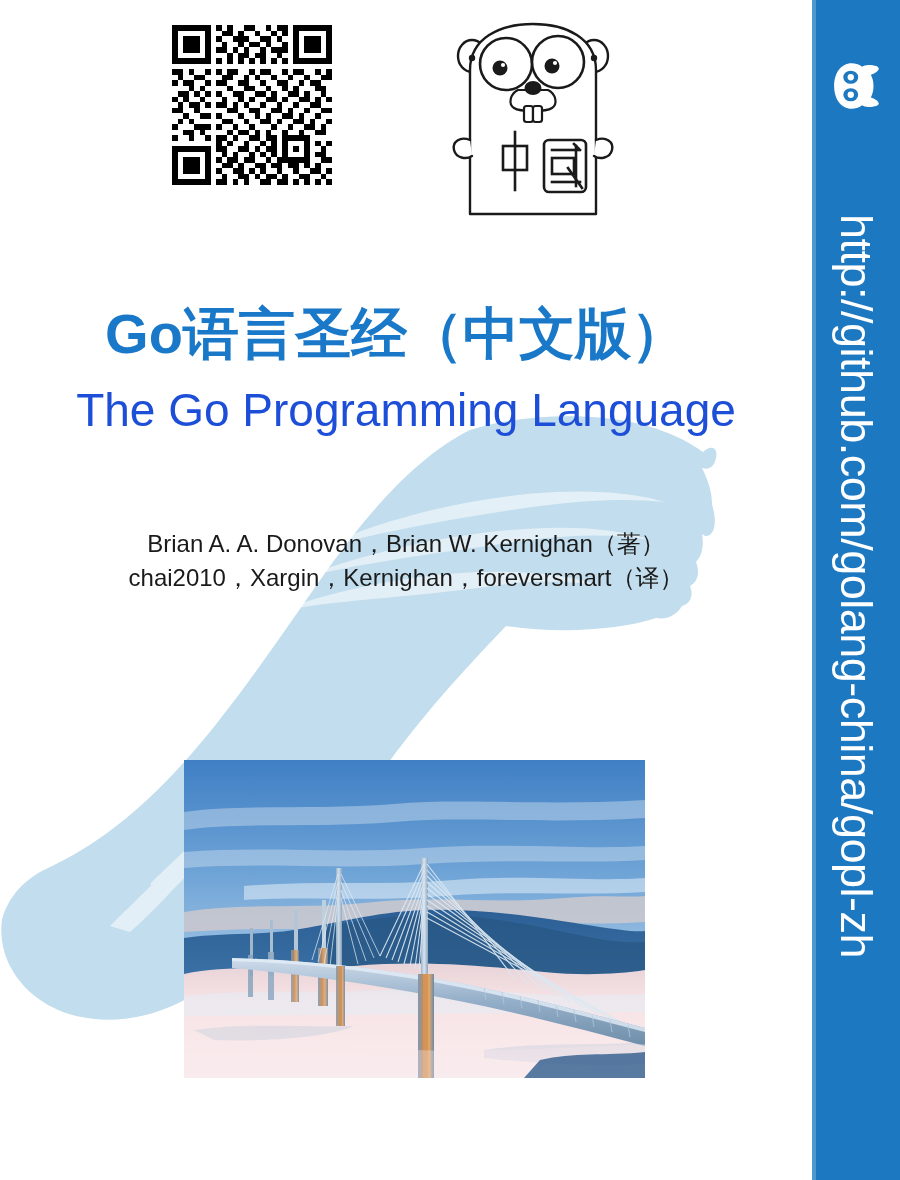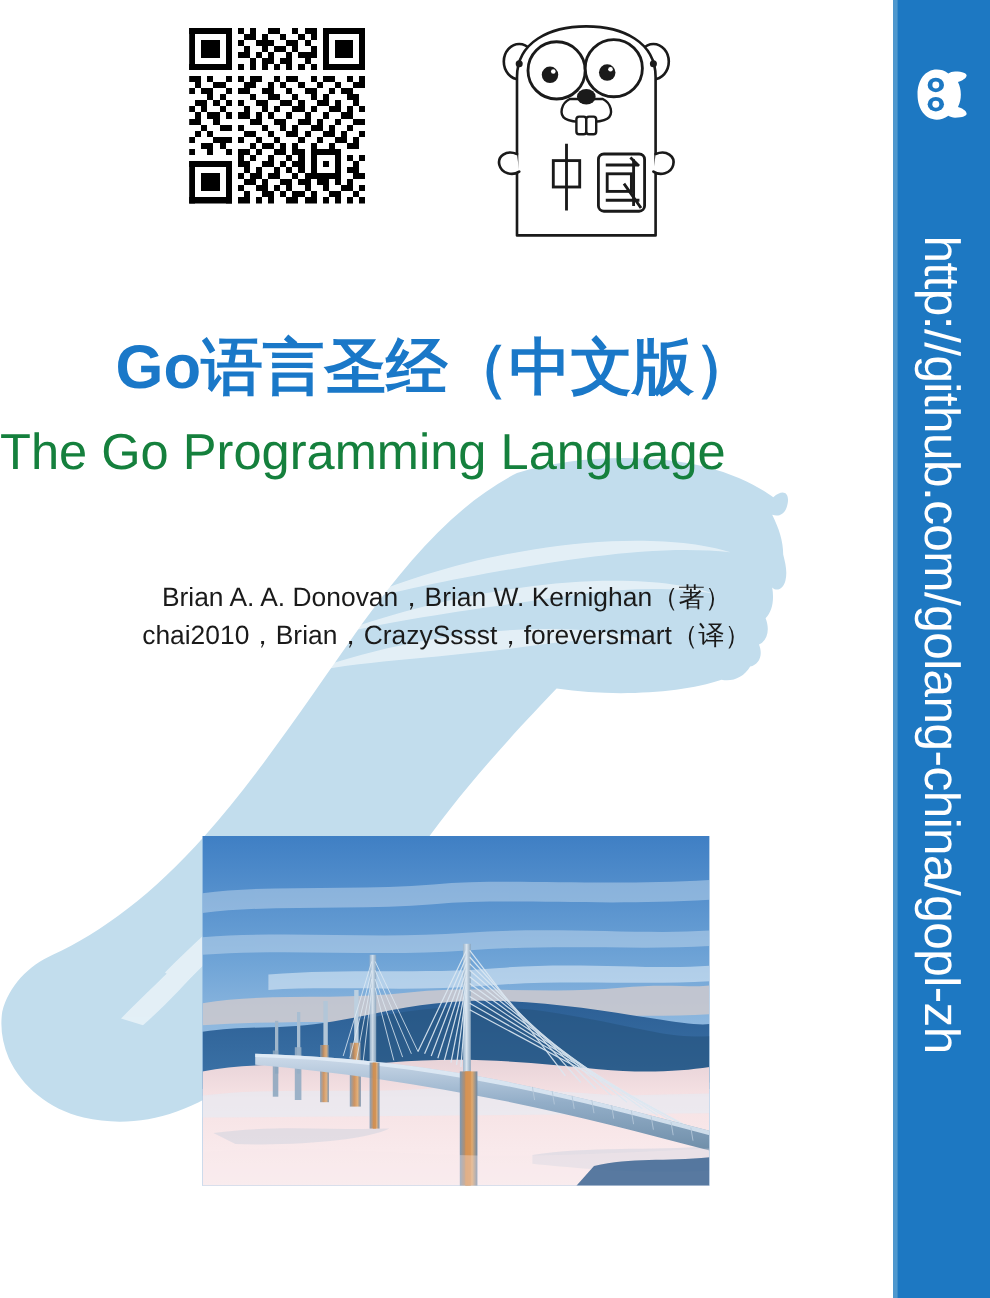--- a/index.html
+++ b/index.html
@@ -102,22 +102,22 @@
     font-weight: bold;
     letter-spacing: 0px;
     line-height: 1.05;
     white-space: nowrap;
   }
   .title-en {
     position: absolute;
     left: 0;
     top: 385px;
     width: 812px;
-    text-align: left;
-    color: #15803d;
+    text-align: center;
+    color: #1d4ed8;
     font-size: 46px;
     font-weight: 400;
     letter-spacing: 0px;
     line-height: 1.1;
     white-space: nowrap;
   }
 
   
   .authors {
     position: absolute;
@@ -489,21 +489,21 @@
       <line x1="120" y1="150" x2="134" y2="170"></line>
       <line x1="126" y1="126" x2="132" y2="132"></line>
     </g>
   </svg>
 
   <div class="title-cn">Go语言圣经（中文版）</div>
   <div class="title-en">The Go Programming Language</div>
 
   <div class="authors">
     <div class="line">Brian A. A. Donovan，Brian W. Kernighan（著）</div>
-    <div class="line">chai2010，Brian，CrazySssst，foreversmart（译）</div>
+    <div class="line">chai2010，Xargin，Kernighan，foreversmart（译）</div>
   </div>
 
   <div class="photo">
     <svg viewBox="0 0 461 318" width="461" height="318" xmlns="http://www.w3.org/2000/svg">
       <defs>
         <linearGradient id="skyGrad" x1="0" y1="0" x2="0" y2="1">
           <stop offset="0%" stop-color="#3f7fc4"></stop>
           <stop offset="35%" stop-color="#6ea3d6"></stop>
           <stop offset="70%" stop-color="#a8c9e6"></stop>
           <stop offset="100%" stop-color="#cfe0ee"></stop>

